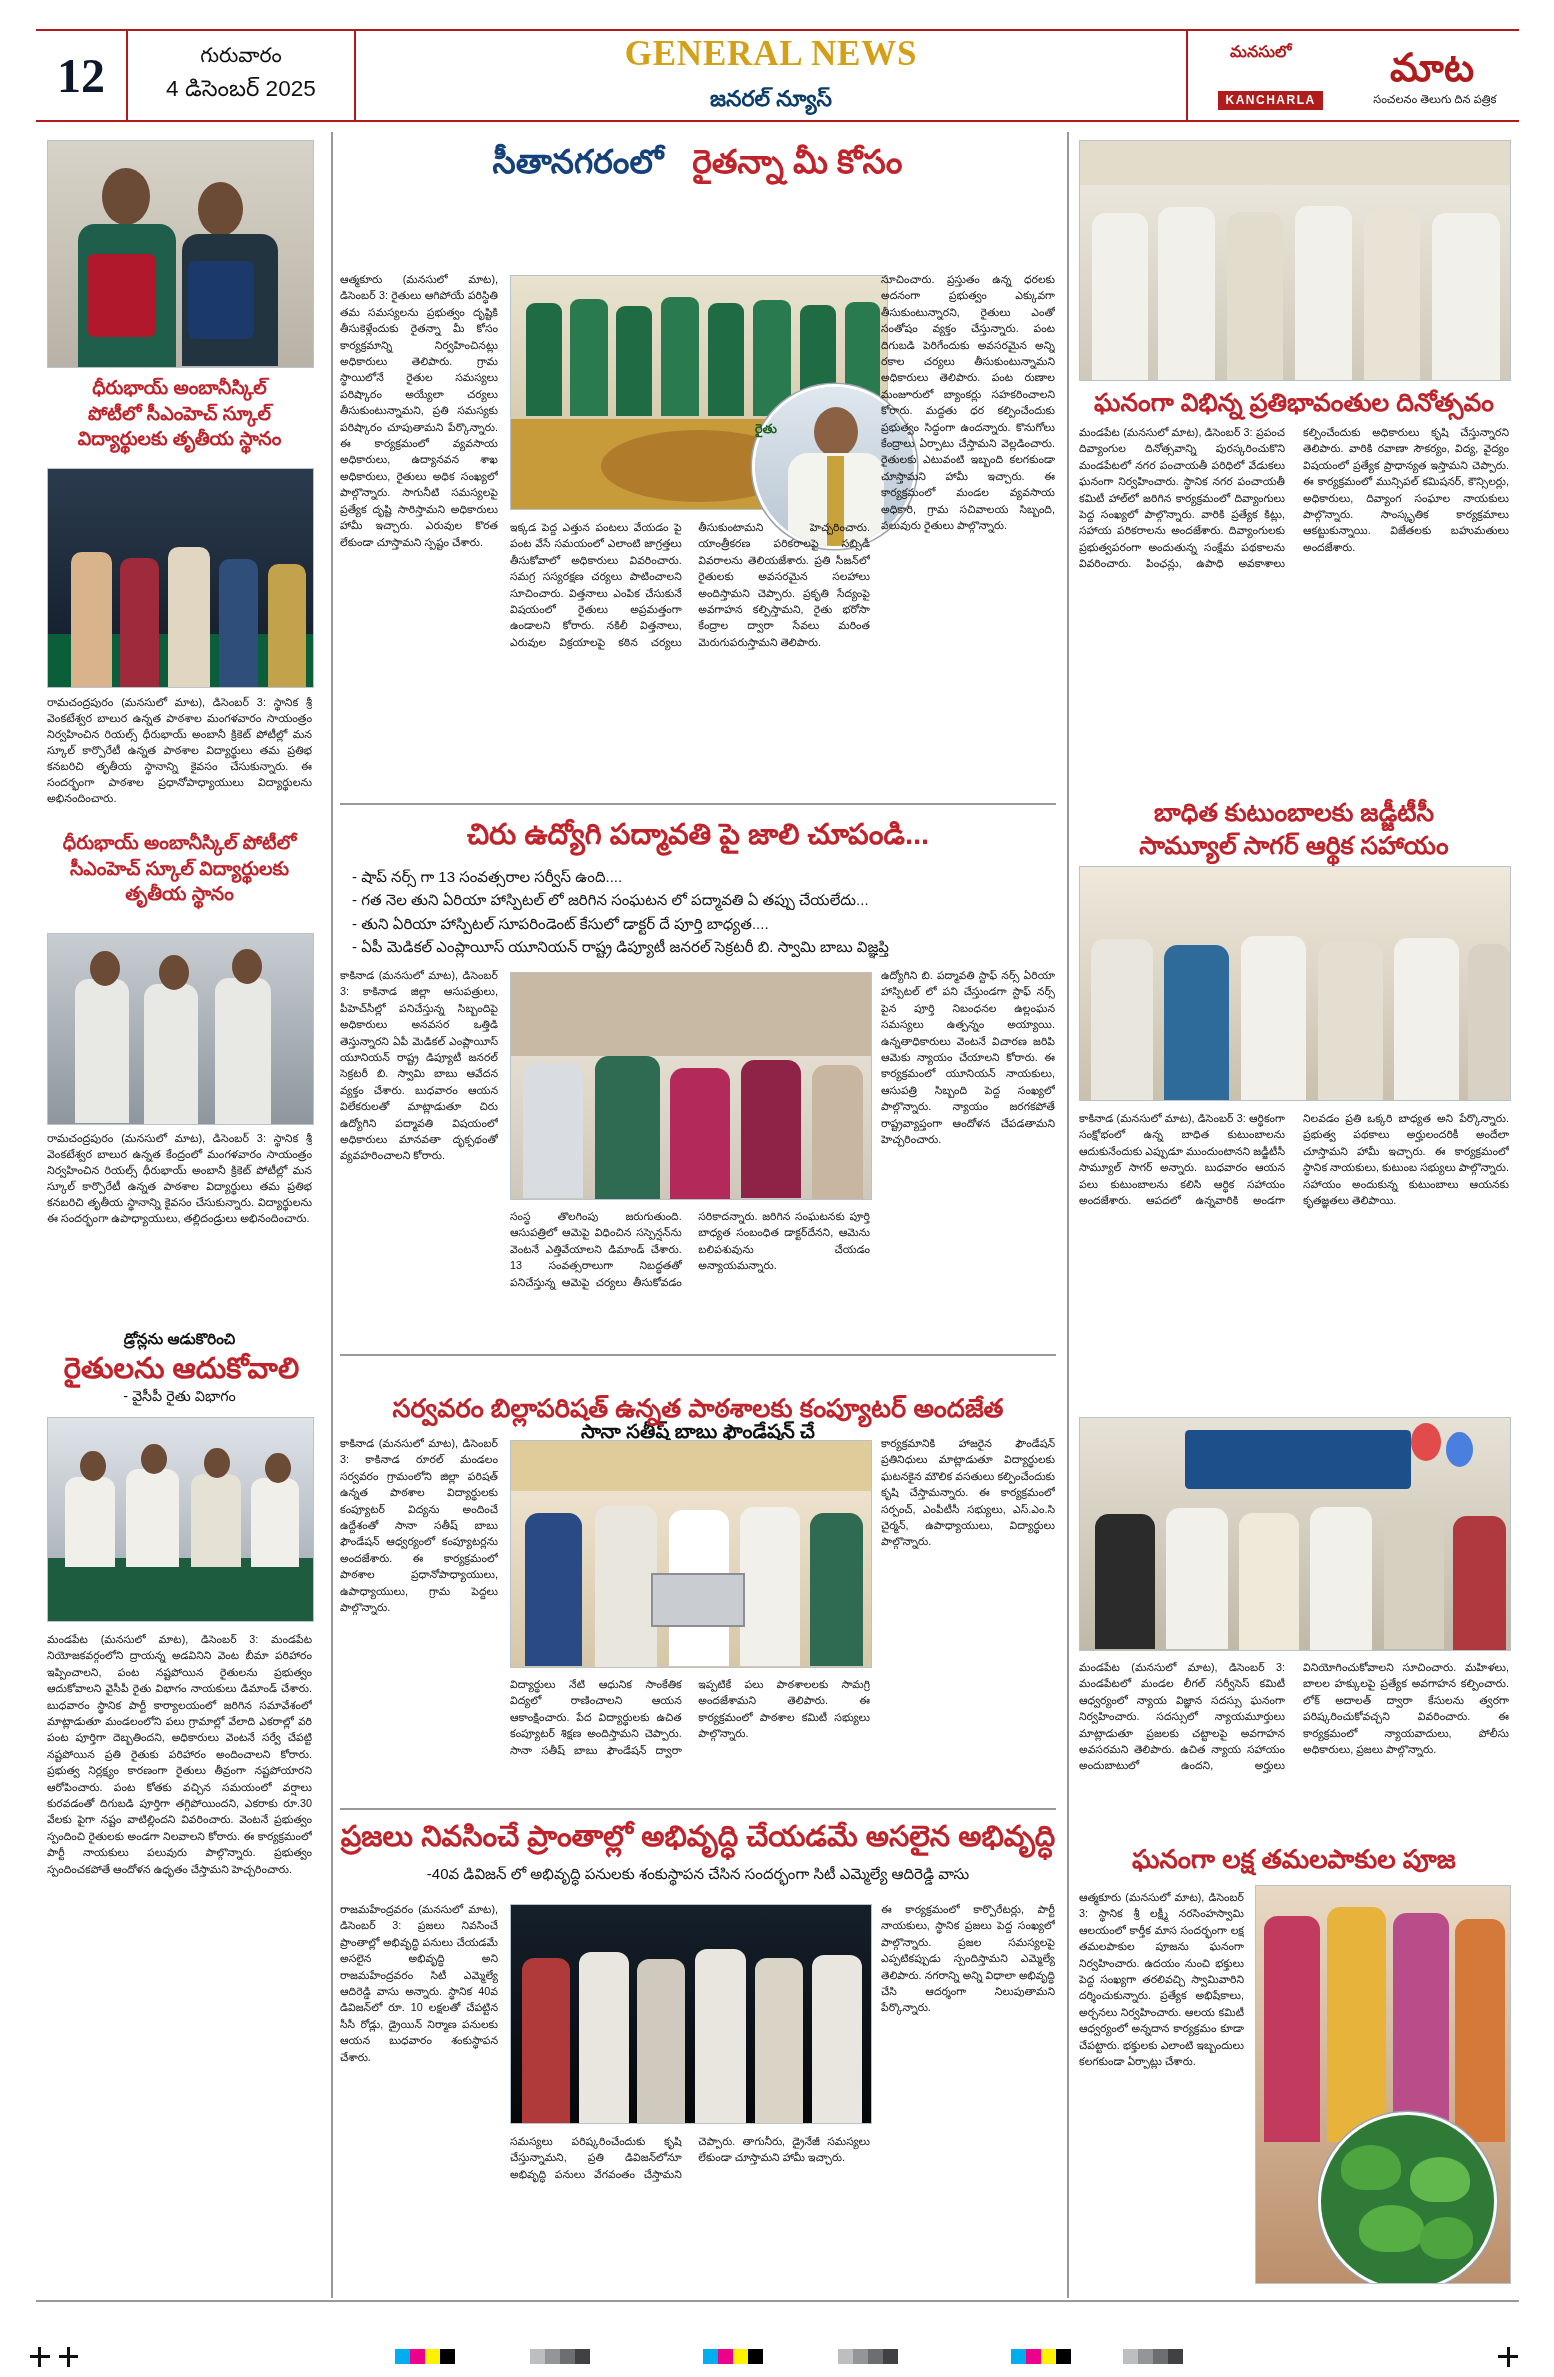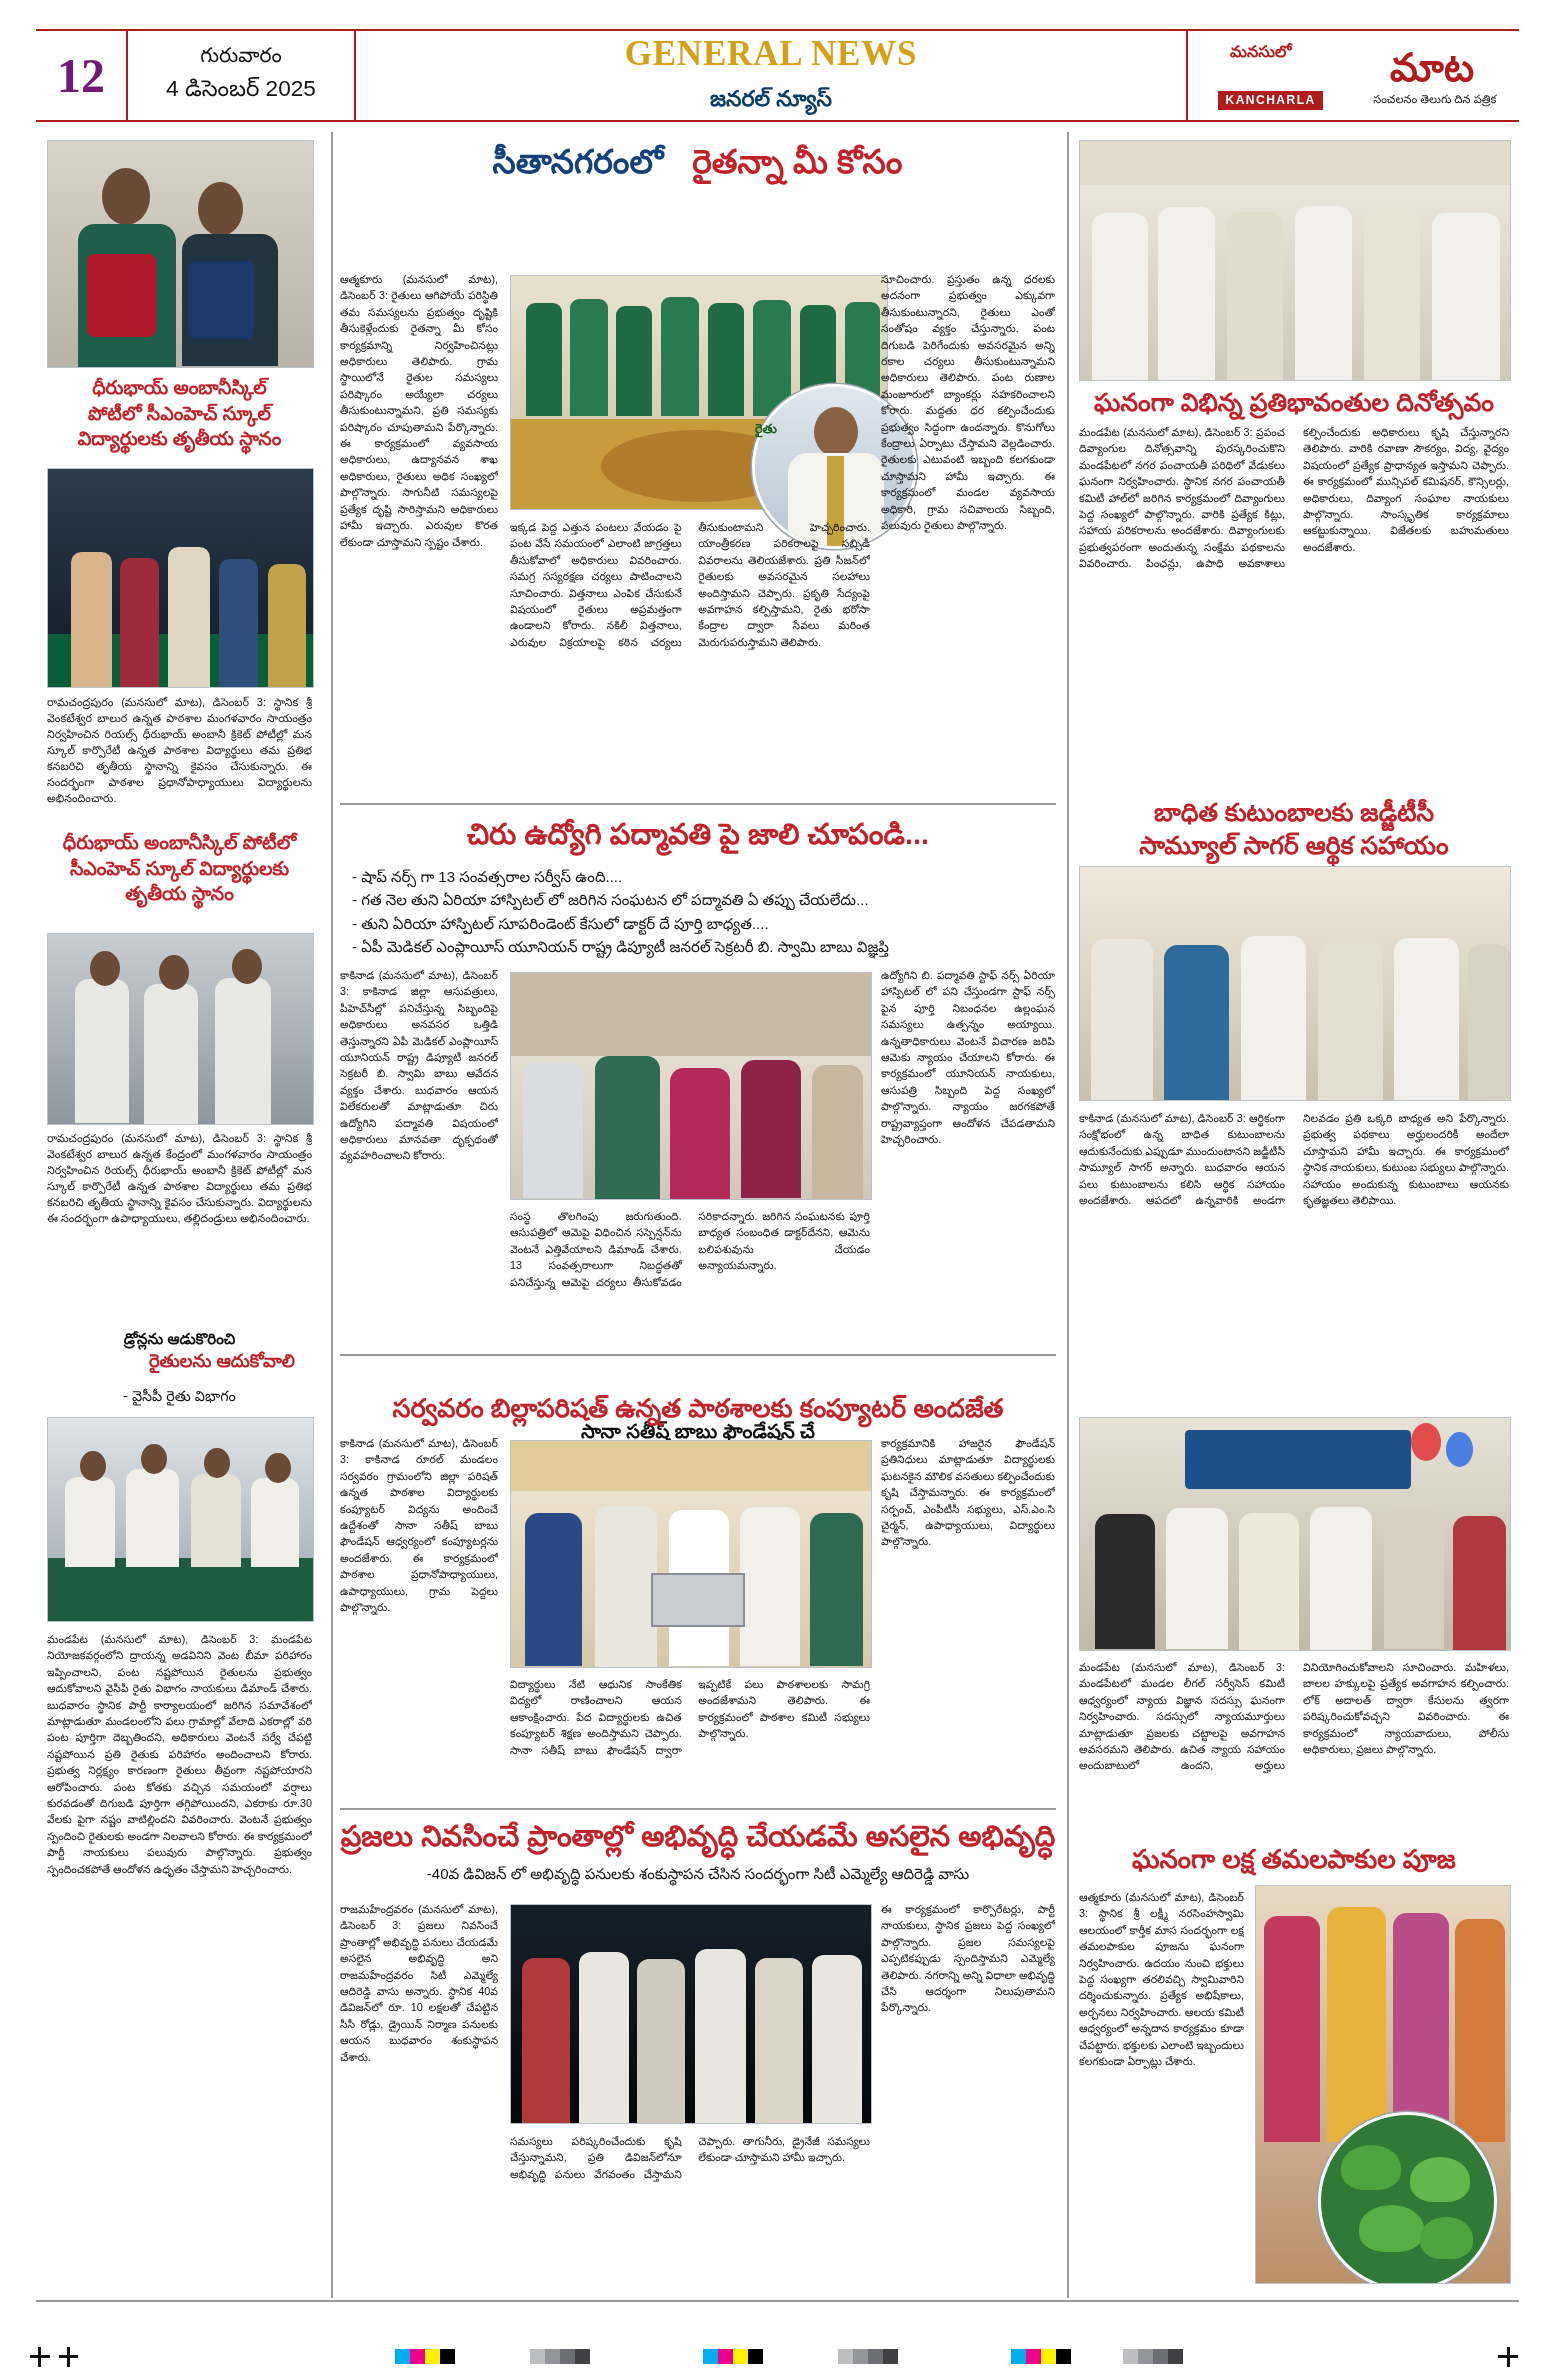--- a/index.html
+++ b/index.html
@@ -2,21 +2,21 @@
 <html style="font-size:12px"><head>
 <meta charset="utf-8">
 <style>
   html,body{margin:0;padding:0;background:#ffffff;}
   body{width:1555px;height:2377px;font-family:"Liberation Sans",sans-serif;color:#111;position:relative;overflow:hidden;}
   .page{position:relative;width:1555px;height:2377px;background:#fff;}
 
   
   .masthead{position:absolute;left:36px;top:29px;width:1483px;height:89px;border-top:2.3px solid #b01c1c;border-bottom:2.3px solid #b01c1c;display:flex;align-items:stretch;}
   .mh-page{width:90px;display:flex;align-items:center;justify-content:center;}
-  .mh-page span{font-size:48px;font-weight:bold;color:#701a75;font-family:"Liberation Serif",serif;}
+  .mh-page span{font-size:48px;font-weight:bold;color:#0f172a;font-family:"Liberation Serif",serif;}
   .mh-date{width:226px;display:flex;flex-direction:column;align-items:center;justify-content:center;border-left:2.3px solid #b01c1c;border-right:2.3px solid #b01c1c;}
   .mh-date .d1{font-size:20.3px;color:#111;font-family:"Liberation Sans",sans-serif;}
   .mh-date .d2{font-size:22.6px;color:#111;margin-top:3.8px;}
   .mh-title{flex:1;display:flex;flex-direction:column;align-items:center;justify-content:center;}
   .mh-title .t1{font-size:35px;font-weight:bold;color:#d4a017;letter-spacing:0.8px;font-family:"Liberation Serif",serif;}
   .mh-title .t2{font-size:22px;color:#0b3d6b;font-weight:bold;margin-top:12px;}
   .mh-logo{width:331px;border-left:2.3px solid #b01c1c;display:flex;flex-direction:column;align-items:center;justify-content:center;position:relative;}
   .mh-logo .l1{font-size:16px;color:#b01c1c;font-weight:bold;position:absolute;left:42px;top:12px;}
   .mh-logo .l2{font-size:39px;color:#b01c1c;font-weight:bold;position:absolute;right:45px;top:13.5px;font-family:"Liberation Serif",serif;}
   .mh-logo .l3{position:absolute;left:30px;bottom:10.5px;font-size:12px;font-weight:bold;color:#fff;background:#b01c1c;padding:2.3px 7.5px;letter-spacing:1.5px;}
@@ -112,21 +112,21 @@
     <i style="position:absolute;left:27px;top:45px;width:54px;height:144px;background:#e8e8e4;border-radius:13.5px 13.5px 0 0;"></i>
     <i style="position:absolute;left:96px;top:50px;width:54px;height:140px;background:#e8e8e4;border-radius:13.5px 13.5px 0 0;"></i>
     <i style="position:absolute;left:167px;top:44px;width:56px;height:146px;background:#e8e8e4;border-radius:13.5px 13.5px 0 0;"></i>
     <div class="ph-head" style="left:42px;top:16.5px;width:30px;height:35px;"></div>
     <div class="ph-head" style="left:111px;top:21px;width:30px;height:35px;"></div>
     <div class="ph-head" style="left:184px;top:15px;width:30px;height:35px;"></div>
   </div>
   <div class="cap" style="position:absolute;left:47px;top:1131px;width:265px;height:191px;overflow:hidden;">రామచంద్రపురం (మనసులో మాట), డిసెంబర్ 3: స్థానిక శ్రీ వెంకటేశ్వర బాలుర ఉన్నత కేంద్రంలో మంగళవారం సాయంత్రం నిర్వహించిన రియల్స్ ధీరుభాయ్ అంబానీ క్రికెట్ పోటీల్లో మన స్కూల్ కార్పొరేటీ ఉన్నత పాఠశాల విద్యార్థులు తమ ప్రతిభ కనబరిచి తృతీయ స్థానాన్ని కైవసం చేసుకున్నారు. విద్యార్థులను ఈ సందర్భంగా ఉపాధ్యాయులు, తల్లిదండ్రులు అభినందించారు.</div>
 
   <div class="hl hl-black" style="position:absolute;left:47px;top:1330px;width:265px;font-size:15px;text-align:center;">డ్రోన్లను ఆడుకొరించి</div>
-  <div class="hl hl-red" style="position:absolute;left:30px;top:1351px;width:265px;font-size:18px;text-align:right;">రైతులను ఆదుకోవాలి</div>
+  <div class="hl hl-red" style="position:absolute;left:49px;top:1351px;width:265px;font-size:29px;text-align:center;">రైతులను ఆదుకోవాలి</div>
   <div style="position:absolute;left:47px;top:1388px;width:265px;font-size:14.3px;text-align:center;color:#111;">- వైసీపీ రైతు విభాగం</div>
 
   <div class="photo" style="left:47px;top:1417px;width:265px;height:203px;">
     <div style="position:absolute;inset:0;background:linear-gradient(#dfe4e9,#9aa3ab);"></div>
     <div style="position:absolute;left:0;bottom:0;width:265px;height:63px;background:#1d5c3f;"></div>
     <i style="position:absolute;left:16.5px;top:59px;width:50px;height:90px;background:#f0efe9;border-radius:12px 12px 0 0;"></i>
     <i style="position:absolute;left:78px;top:51px;width:53px;height:98px;background:#f0efe9;border-radius:12px 12px 0 0;"></i>
     <i style="position:absolute;left:143px;top:56px;width:50px;height:93px;background:#e6e1d5;border-radius:12px 12px 0 0;"></i>
     <i style="position:absolute;left:203px;top:60px;width:48px;height:89px;background:#f0efe9;border-radius:12px 12px 0 0;"></i>
     <div class="ph-head" style="left:32px;top:33px;width:25.6px;height:30px;"></div>

